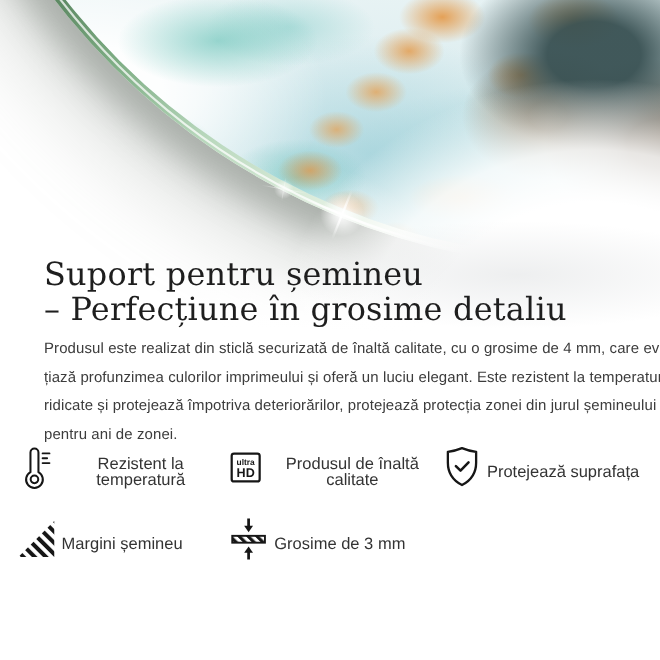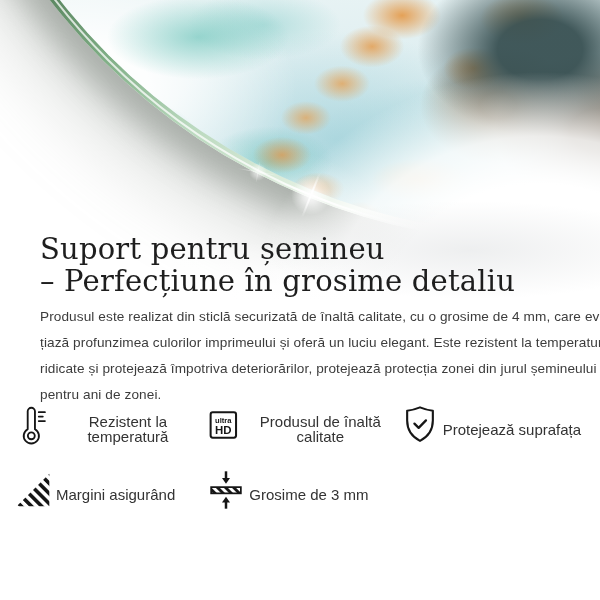--- a/index.html
+++ b/index.html
@@ -157,21 +157,21 @@
 
     <div class="feature">
       <svg viewBox="0 0 48 48">
         <defs>
           <pattern id="st1" width="7.5" height="7.5" patternUnits="userSpaceOnUse" patternTransform="rotate(-45)">
             <rect x="0" y="0" width="3.8" height="7.5" fill="#161616"></rect>
           </pattern>
         </defs>
         <path d="M7 41 L41 7 V41 Z" fill="url(#st1)"></path>
       </svg>
-      <div class="label">Margini asigurând</div>
+      <div class="label">Margini șemineu</div>
     </div>
 
     <div class="feature">
       <svg viewBox="0 0 48 48">
         <defs>
           <pattern id="st2" width="6" height="6" patternUnits="userSpaceOnUse" patternTransform="rotate(-45)">
             <rect x="0" y="0" width="3" height="6" fill="#161616"></rect>
           </pattern>
         </defs>
         <rect x="8.5" y="21" width="31" height="6.5" fill="url(#st2)" stroke="#161616" stroke-width="1.8"></rect>

